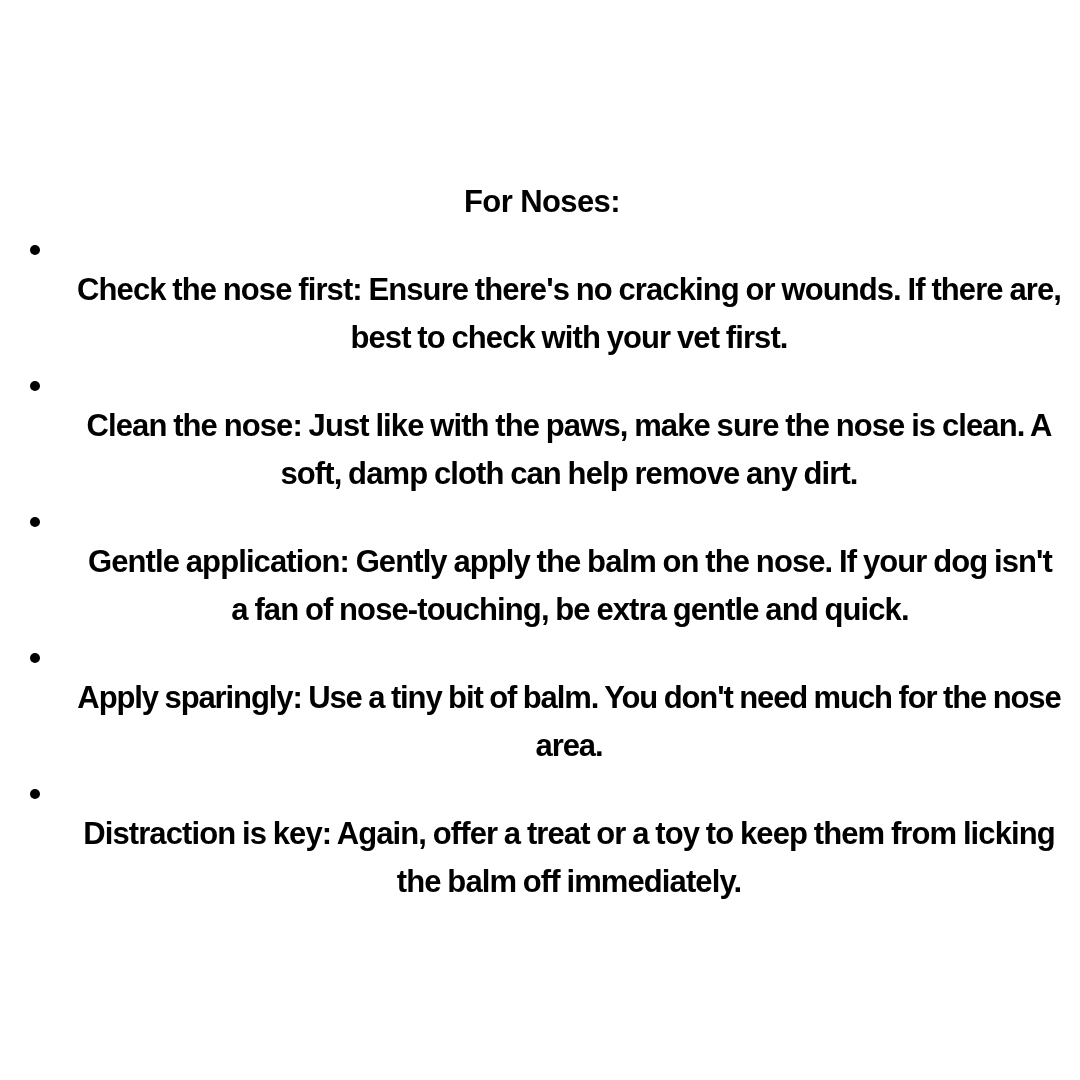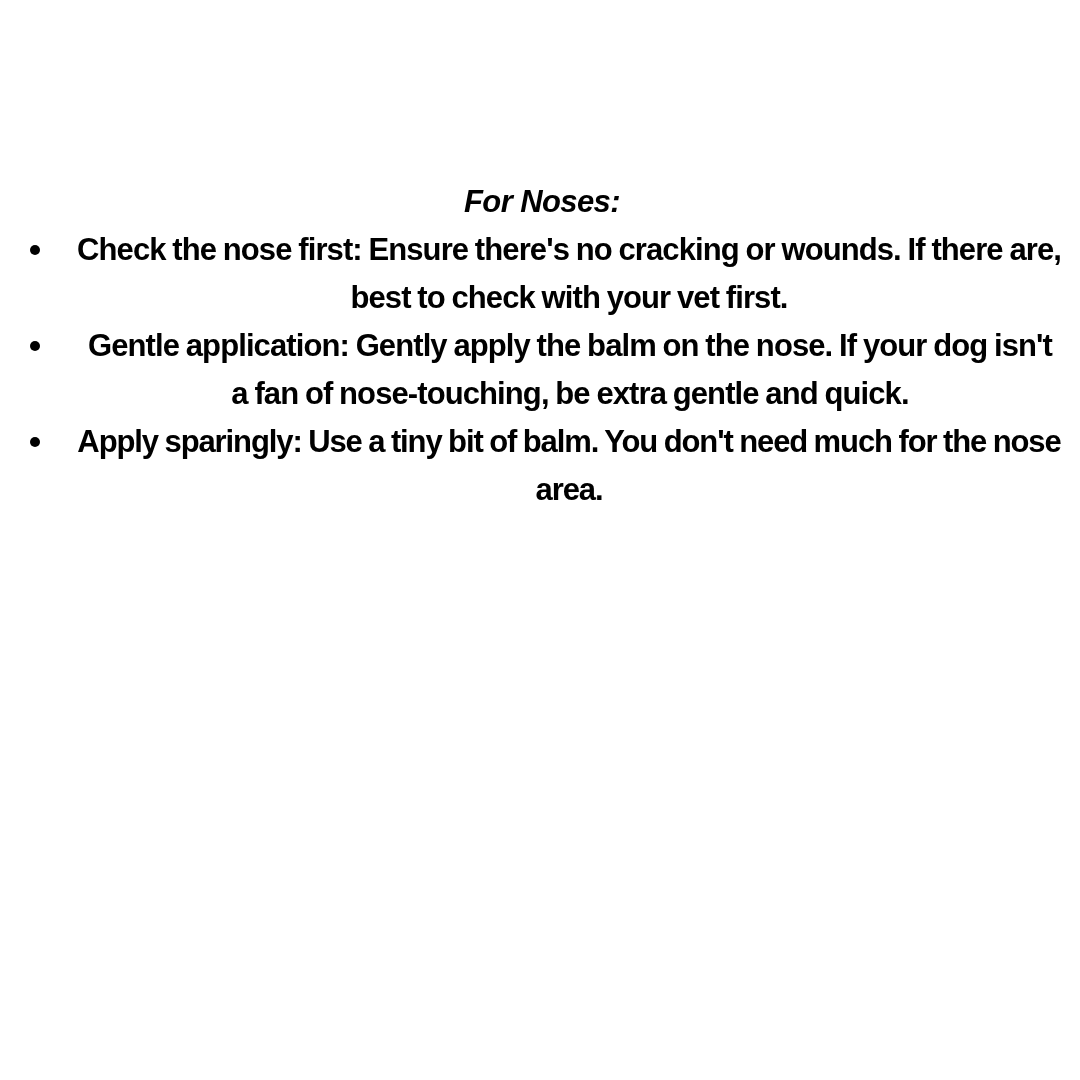--- a/index.html
+++ b/index.html
@@ -23,21 +23,20 @@
       width: 1080px;
     }
     .heading {
       text-align: center;
       font-size: 31px;
       line-height: 48px;
       height: 48px;
       letter-spacing: -0.6px;
       margin: 0;
       padding-left: 4px;
-      font-style: italic;
     }
     .bullet-list {
       list-style: none;
       margin: 0;
       padding: 0;
     }
     .bullet-item {
       position: relative;
       display: flex;
       align-items: flex-start;
@@ -54,20 +53,21 @@
     }
     .bullet-text {
       display: block;
       margin-left: 62px;
       width: 1014px;
       text-align: center;
       font-size: 31px;
       line-height: 48px;
       letter-spacing: -0.9px;
       word-spacing: -1px;
+      margin-top: 40px;
     }
     .bullet-item.wide .bullet-text {
       margin-left: 60px;
       width: 1018px;
       letter-spacing: -1.1px;
     }
     .bullet-item.narrow .bullet-text {
       margin-left: 80px;
       width: 980px;
     }
@@ -76,22 +76,30 @@
 <body>
 
 <div class="content">
   <h2 class="heading">For Noses:</h2>
 
   <ul class="bullet-list">
     <li class="bullet-item">
       <span class="bullet-dot"></span>
       <span class="bullet-text">Check the nose first: Ensure there's no cracking or wounds. If there are, best to check with your vet first.</span>
     </li>
+    <li class="bullet-item">
+      <span class="bullet-dot"></span>
+      <span class="bullet-text">Clean the nose: Just like with the paws, make sure the nose is clean. A soft, damp cloth can help remove any dirt.</span>
+    </li>
     <li class="bullet-item narrow">
       <span class="bullet-dot"></span>
       <span class="bullet-text">Gentle application: Gently apply the balm on the nose. If your dog isn't a fan of nose-touching, be extra gentle and quick.</span>
     </li>
     <li class="bullet-item wide">
       <span class="bullet-dot"></span>
       <span class="bullet-text">Apply sparingly: Use a tiny bit of balm. You don't need much for the nose area.</span>
     </li>
+    <li class="bullet-item">
+      <span class="bullet-dot"></span>
+      <span class="bullet-text">Distraction is key: Again, offer a treat or a toy to keep them from licking the balm off immediately.</span>
+    </li>
   </ul>
 </div>
 
 </body></html>

